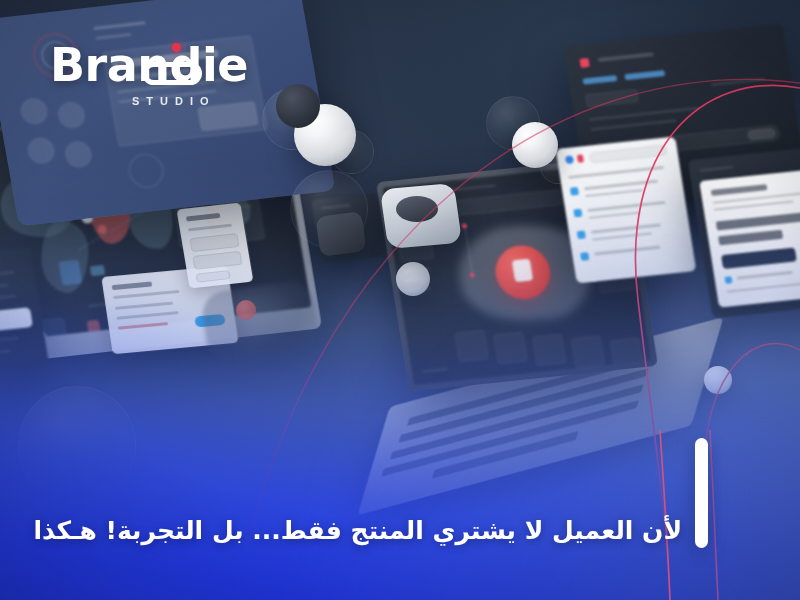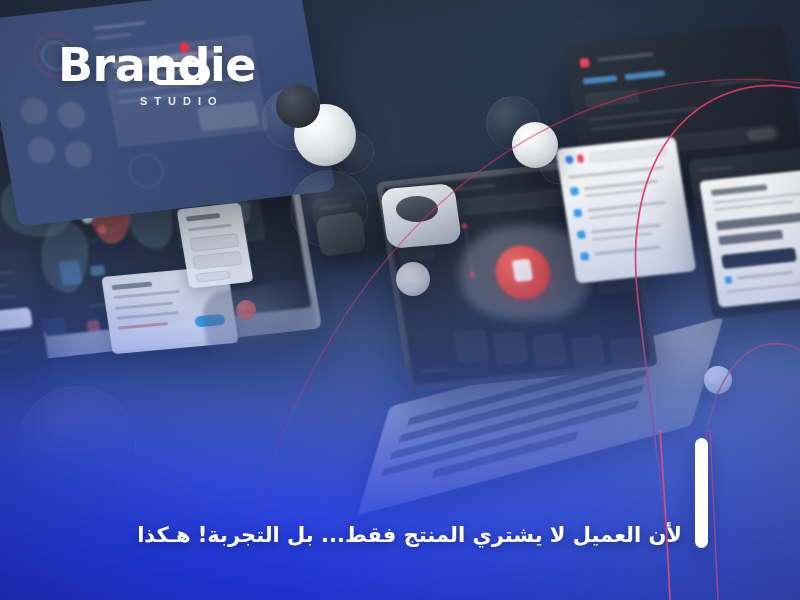--- a/index.html
+++ b/index.html
@@ -146,21 +146,21 @@
     border-radius:10px; overflow:hidden;
     background:linear-gradient(155deg, #465a86 0%, #3a4d78 55%, #33446d 100%);
     box-shadow:0 22px 55px rgba(4,8,18,0.45);
   }
   .ring { position:absolute; border-radius:50%; border:1.5px solid rgba(255,255,255,0.14); }
 
   
   #arcs { position:absolute; inset:0; pointer-events:none; }
 
   
-  #logo { position:absolute; left:58px; top:42px; }
+  #logo { position:absolute; left:50px; top:42px; }
   .logo-word {
     position:relative;
     font-size:46px; font-weight:700; letter-spacing:-0.5px;
     color:#ffffff; line-height:1;
     font-family:"DejaVu Sans", sans-serif;
     text-shadow:0 2px 10px rgba(0,0,0,0.35);
     white-space:nowrap;
   }
   .logo-dot {
     position:absolute; width:9px; height:9px; border-radius:50%;
@@ -183,21 +183,21 @@
 
   
   #headline {
     position:absolute; right:118px; bottom:44px;
     width:600px; text-align:right; direction:rtl;
   }
   .hl-line {
     color:#ffffff;
     font-family:"DejaVu Sans", sans-serif;
     font-weight:700;
-    font-size:21px;
+    font-size:25px;
     line-height:1.95;
     letter-spacing:0px;
     text-shadow:0 2px 8px rgba(10,18,60,0.45);
     white-space:nowrap;
   }
 
   
   #accent-bar {
     position:absolute; right:92px; bottom:52px;
     width:13px; height:110px; border-radius:7px;

